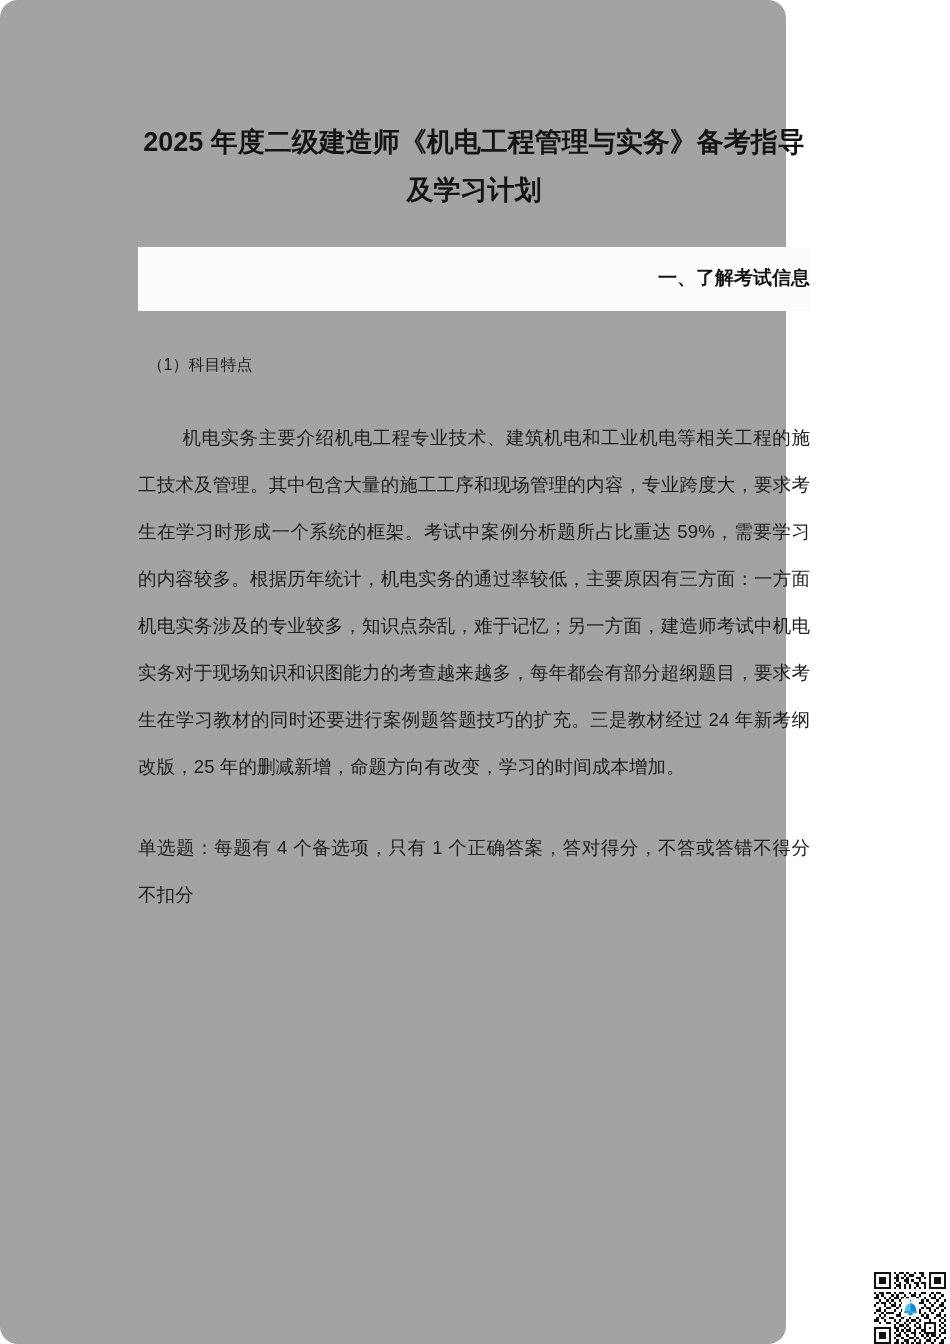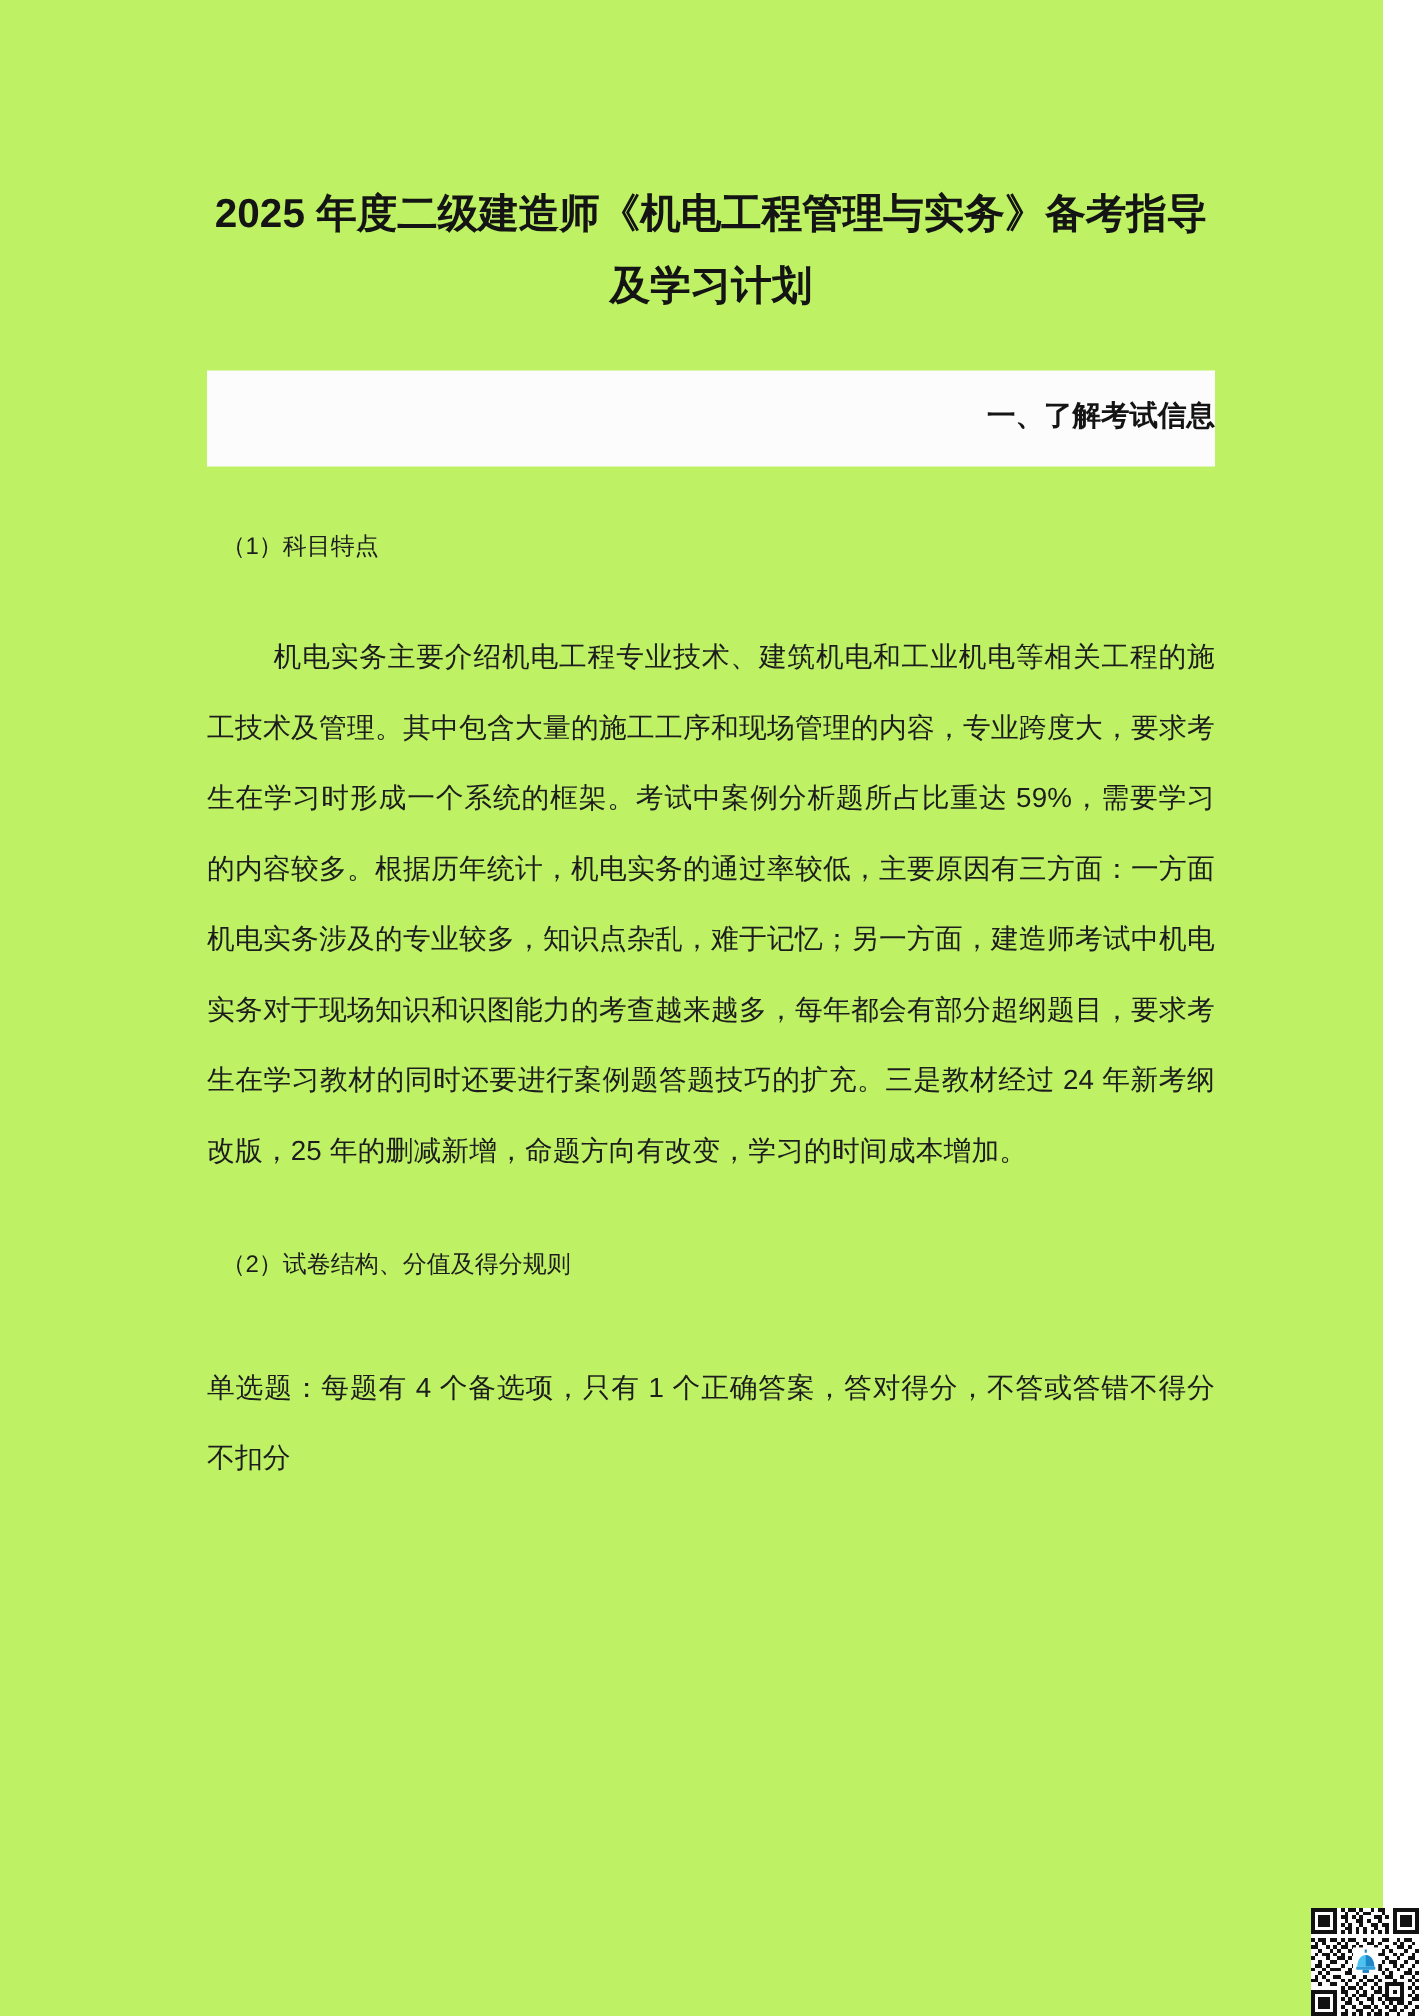--- a/index.html
+++ b/index.html
@@ -13,23 +13,24 @@
     position: relative;
     overflow: hidden;
     font-family: "Liberation Sans", "DejaVu Sans", sans-serif;
     color: #1a1a1a;
     -webkit-font-smoothing: antialiased;
   }
 
   .page {
     position: absolute;
     left: 0; top: 0;
-    width: 922px;
+    width: 786px;
     height: 1344px;
-    background: #bef264;
+    background: #a3a3a3;
+    border-radius: 18px;
   }
 
   .content {
     position: absolute;
     left: 138px;
     top: 0;
     width: 672px;
   }
 
   
@@ -114,21 +115,20 @@
 
     <div class="section-heading-band">
       <h2 class="section-heading">一、了解考试信息</h2>
     </div>
 
 
     <p class="sub-heading gap-top-3">（1）科目特点</p>
 
     <p class="body-text indent-2 gap-top-2">机电实务主要介绍机电工程专业技术、建筑机电和工业机电等相关工程的施工技术及管理。其中包含大量的施工工序和现场管理的内容，专业跨度大，要求考生在学习时形成一个系统的框架。考试中案例分析题所占比重达 59%，需要学习的内容较多。根据历年统计，机电实务的通过率较低，主要原因有三方面：一方面机电实务涉及的专业较多，知识点杂乱，难于记忆；另一方面，建造师考试中机电实务对于现场知识和识图能力的考查越来越多，每年都会有部分超纲题目，要求考生在学习教材的同时还要进行案例题答题技巧的扩充。三是教材经过 24 年新考纲改版，25 年的删减新增，命题方向有改变，学习的时间成本增加。</p>
 
-    <p class="sub-heading gap-top-3">（2）试卷结构、分值及得分规则</p>
 
 
     <p class="body-text gap-top-4">单选题：每题有 4 个备选项，只有 1 个正确答案，答对得分，不答或答错不得分不扣分</p>
 
   </div>
 
   <div class="qr-wrap">
     <svg width="72" height="72" viewBox="0 0 29 29" shape-rendering="crispEdges">
       <rect width="29" height="29" fill="#ffffff"></rect>
       <g fill="#111111">

